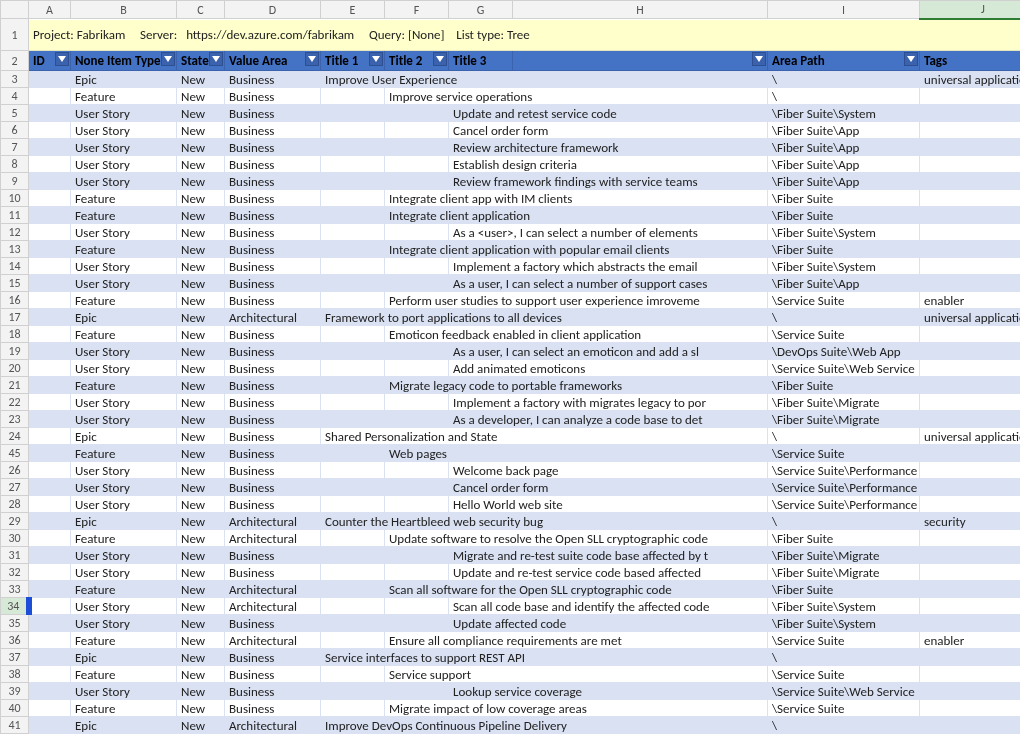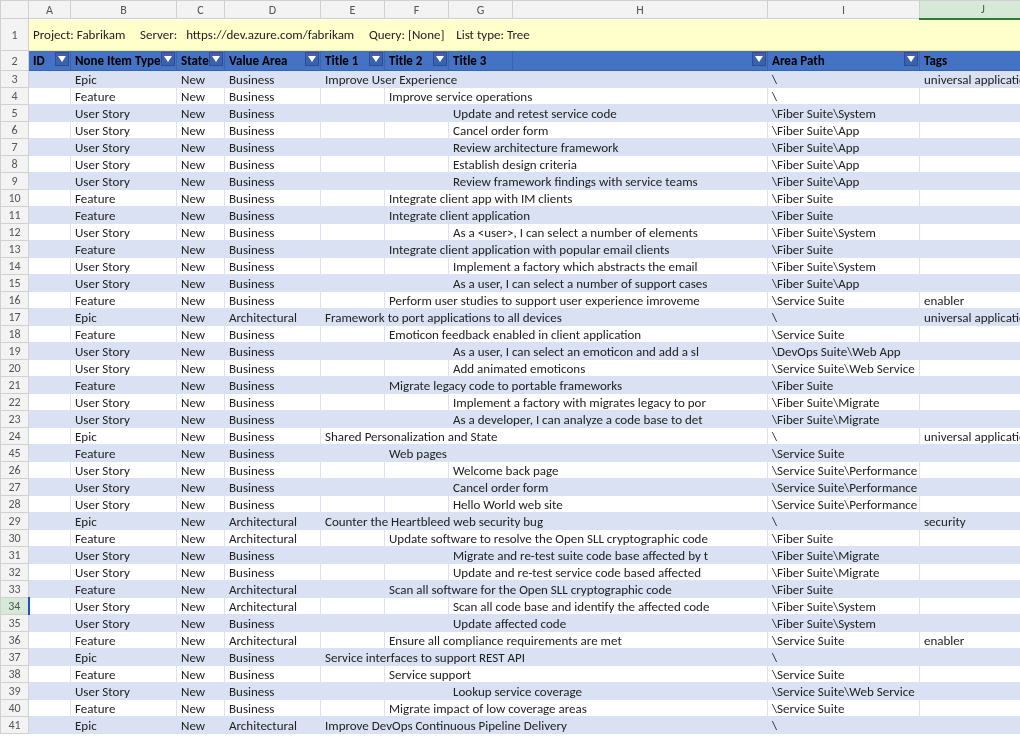--- a/index.html
+++ b/index.html
@@ -51,21 +51,21 @@
     border: 1px solid #d0d0d0;
     text-align: center;
     font-size: 12px;
     color: #555;
     width: 28px;
     height: 17px;
     padding: 0;
   }
   td.rowhdr.selected {
     background: #d6e8d6;
-    border-right: 2px solid #1d4ed8;
+    border-right: 6px solid #1d4ed8;
   }
   
   tr.infobar td.cell {
     background: #ffffcc;
     border: 1px solid #e5e5c0;
     height: 32px;
     padding: 0 4px;
     white-space: nowrap;
     overflow: hidden;
   }

